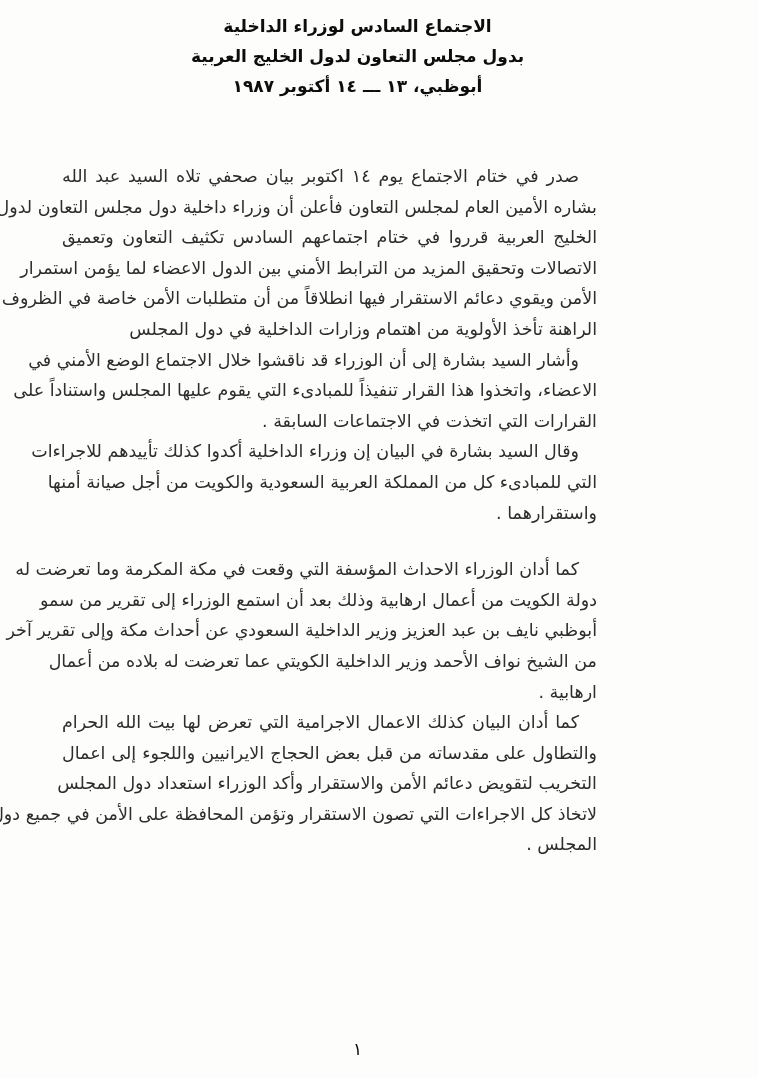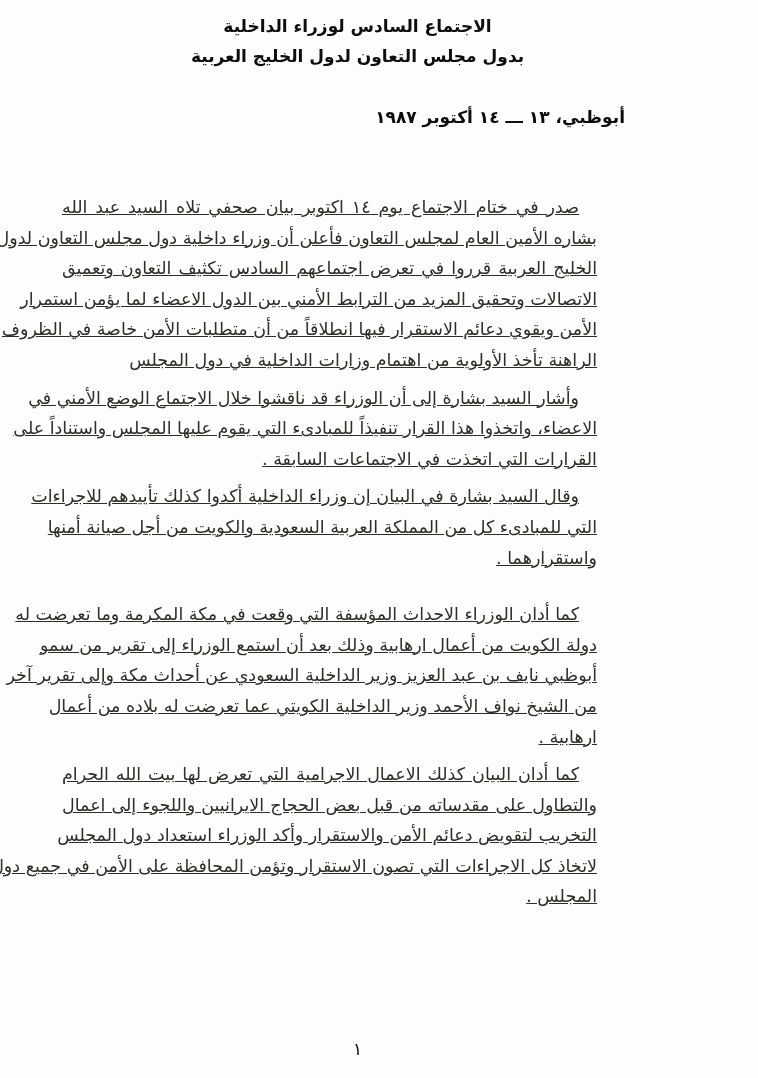--- a/index.html
+++ b/index.html
@@ -27,42 +27,39 @@
     padding-top:11px;
   }
   .title-line{
     font-weight:bold;
     font-size:17px;
     line-height:30px;
     color:var(--heading-ink);
     white-space:nowrap;
   }
   .date-line{
-    margin-top:31px;
     font-weight:bold;
     font-size:17px;
     line-height:30px;
     color:var(--heading-ink);
     white-space:nowrap;
-    text-align:right;
   }
   .body{
     margin-top:60px;
     direction:rtl;
     font-size:17.5px;
     line-height:30.6px;
     color:var(--ink);
   }
-  .para + .para{margin-top:7px;}
+  .para + .para{}
   .para.section-break{margin-top:26px;}
   .line{
     text-align:justify;
     text-align-last:justify;
     white-space:nowrap;
-    text-decoration:underline;
   }
   .line.first{padding-right:18px;}
   .line.last{
     text-align:left;
     text-align-last:right;
   }
   .footer{
     position:absolute;
     top:1036px;left:62px;width:535px;
     text-align:center;
@@ -82,21 +79,21 @@
       <div class="title-line">الاجتماع السادس لوزراء الداخلية</div>
       <div class="title-line">بدول مجلس التعاون لدول الخليج العربية</div>
       <div class="date-line">أبوظبي، ١٣ ـــ ١٤ أكتوبر ١٩٨٧</div>
     </div>
 
     <div class="body">
 
     <div class="para">
           <div class="line first">صدر في ختام الاجتماع يوم ١٤ اكتوبر بيان صحفي تلاه السيد عبد الله</div>
           <div class="line">بشاره الأمين العام لمجلس التعاون فأعلن أن وزراء داخلية دول مجلس التعاون لدول</div>
-          <div class="line">الخليج العربية قرروا في تعرض اجتماعهم السادس تكثيف التعاون وتعميق</div>
+          <div class="line">الخليج العربية قرروا في ختام اجتماعهم السادس تكثيف التعاون وتعميق</div>
           <div class="line">الاتصالات وتحقيق المزيد من الترابط الأمني بين الدول الاعضاء لما يؤمن استمرار</div>
           <div class="line">الأمن ويقوي دعائم الاستقرار فيها انطلاقاً من أن متطلبات الأمن خاصة في الظروف</div>
           <div class="line last">الراهنة تأخذ الأولوية من اهتمام وزارات الداخلية في دول المجلس</div>
         </div>
         <div class="para">
           <div class="line first">وأشار السيد بشارة إلى أن الوزراء قد ناقشوا خلال الاجتماع الوضع الأمني في</div>
           <div class="line">الاعضاء، واتخذوا هذا القرار تنفيذاً للمبادىء التي يقوم عليها المجلس واستناداً على</div>
           <div class="line last">القرارات التي اتخذت في الاجتماعات السابقة .</div>
         </div>
         <div class="para">

